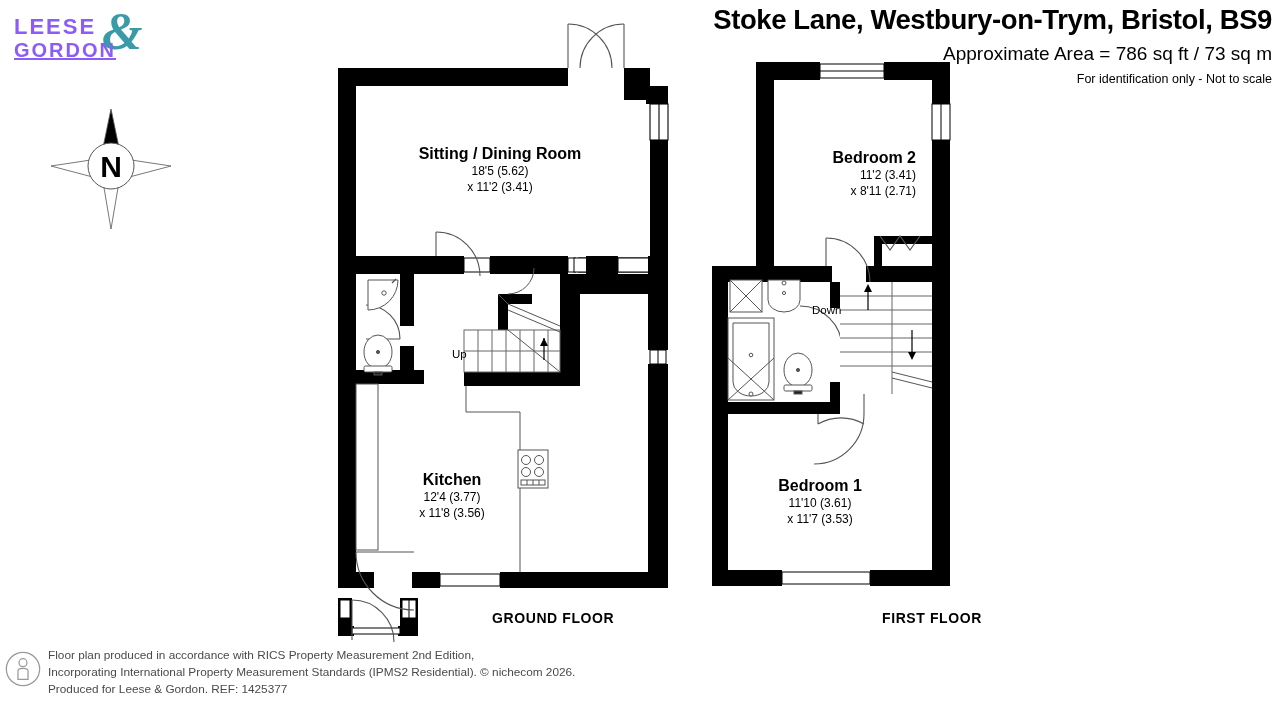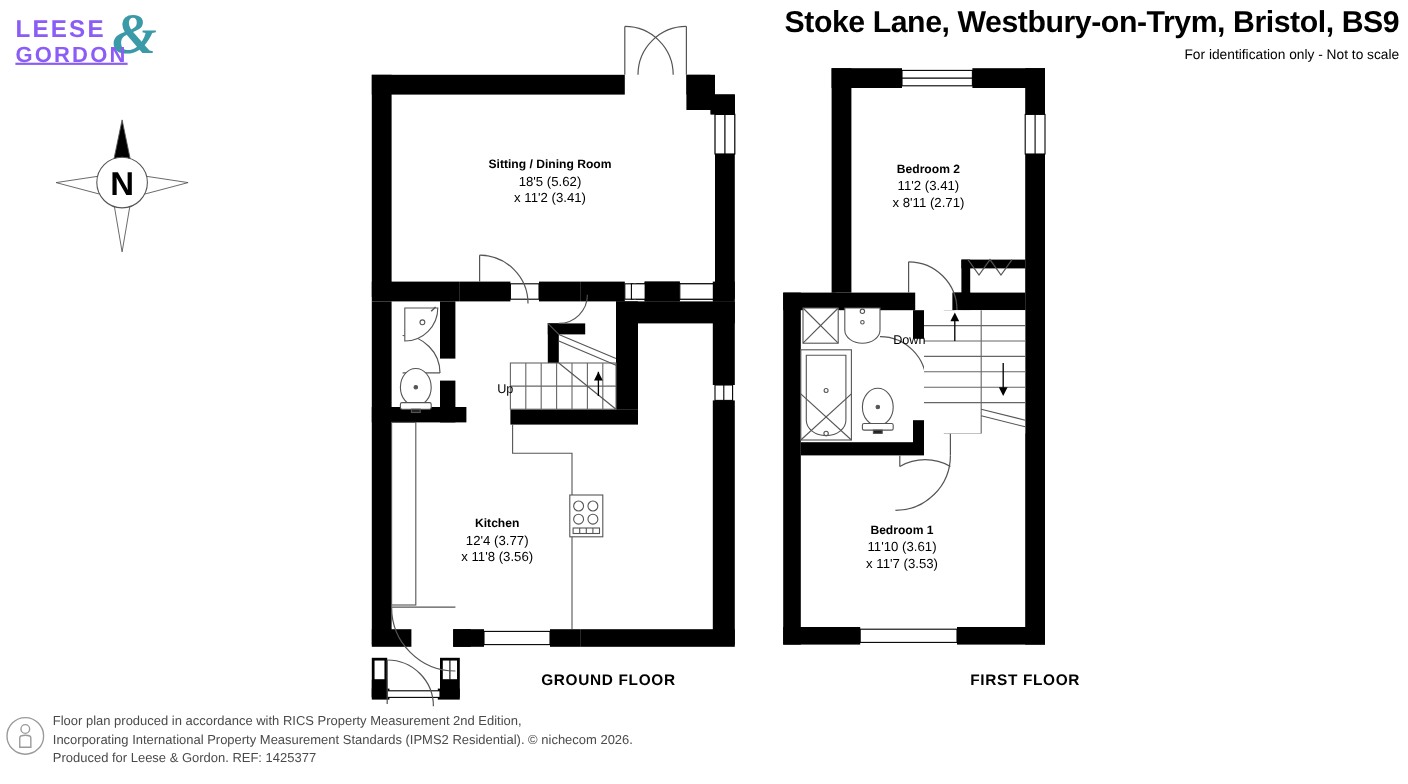--- a/index.html
+++ b/index.html
@@ -95,21 +95,21 @@
   }
   #label-ground { left: 468px; top: 610px; }
   #label-first  { left: 858px; top: 610px; }
 
   .room-label {
     position: absolute;
     text-align: center;
     line-height: 1.32;
     white-space: nowrap;
   }
-  .room-name { font-size: 11px; font-weight: bold; }
+  .room-name { font-size: 16px; font-weight: bold; }
   .room-dim  { font-size: 12px; }
 
   .stair-word {
     position: absolute;
     font-size: 11.5px;
     white-space: nowrap;
   }
   #word-up   { left: 452px; top: 348px; }
   #word-down { left: 812px; top: 304px; }
 
@@ -143,20 +143,21 @@
 <body>
 
 <div id="logo">
   <span class="logo-line1">LEESE</span>
   <span class="logo-amp">&amp;</span>
   <span class="logo-line2">GORDON</span>
 </div>
 
 <div id="title-block">
   <div id="plan-title">Stoke Lane, Westbury-on-Trym, Bristol, BS9</div>
+  <div id="approx-area">Approximate Area = 786 sq ft / 73 sq m</div>
   <div id="disclaimer">For identification only - Not to scale</div>
 </div>
 
 <div id="compass">
   <svg width="130" height="130" viewBox="0 0 130 130">
 
     <polygon points="65,5 76,58 65,68 54,58" fill="#000000" stroke="#555" stroke-width="0.8"></polygon>
     <polygon points="65,125 74,72 65,62 56,72" fill="#ffffff" stroke="#555" stroke-width="0.8"></polygon>
     <polygon points="5,62 58,54 68,65 58,76" fill="#ffffff" stroke="#555" stroke-width="0.8"></polygon>
     <polygon points="125,62 72,54 62,65 72,76" fill="#ffffff" stroke="#555" stroke-width="0.8"></polygon>
@@ -417,21 +418,21 @@
   <div class="room-dim">18'5 (5.62)</div>
   <div class="room-dim">x 11'2 (3.41)</div>
 </div>
 
 <div class="room-label" id="label-kitchen" style="left:380px; top:469px; width:144px;">
   <div class="room-name">Kitchen</div>
   <div class="room-dim">12'4 (3.77)</div>
   <div class="room-dim">x 11'8 (3.56)</div>
 </div>
 
-<div class="room-label" id="label-bed2" style="left:772px; top:147px; width:144px;">
+<div class="room-label" id="label-bed2" style="left:772px; top:147px; width:144px;text-align:right;">
   <div class="room-name">Bedroom 2</div>
   <div class="room-dim">11'2 (3.41)</div>
   <div class="room-dim">x 8'11 (2.71)</div>
 </div>
 
 <div class="room-label" id="label-bed1" style="left:748px; top:475px; width:144px;">
   <div class="room-name">Bedroom 1</div>
   <div class="room-dim">11'10 (3.61)</div>
   <div class="room-dim">x 11'7 (3.53)</div>
 </div>

